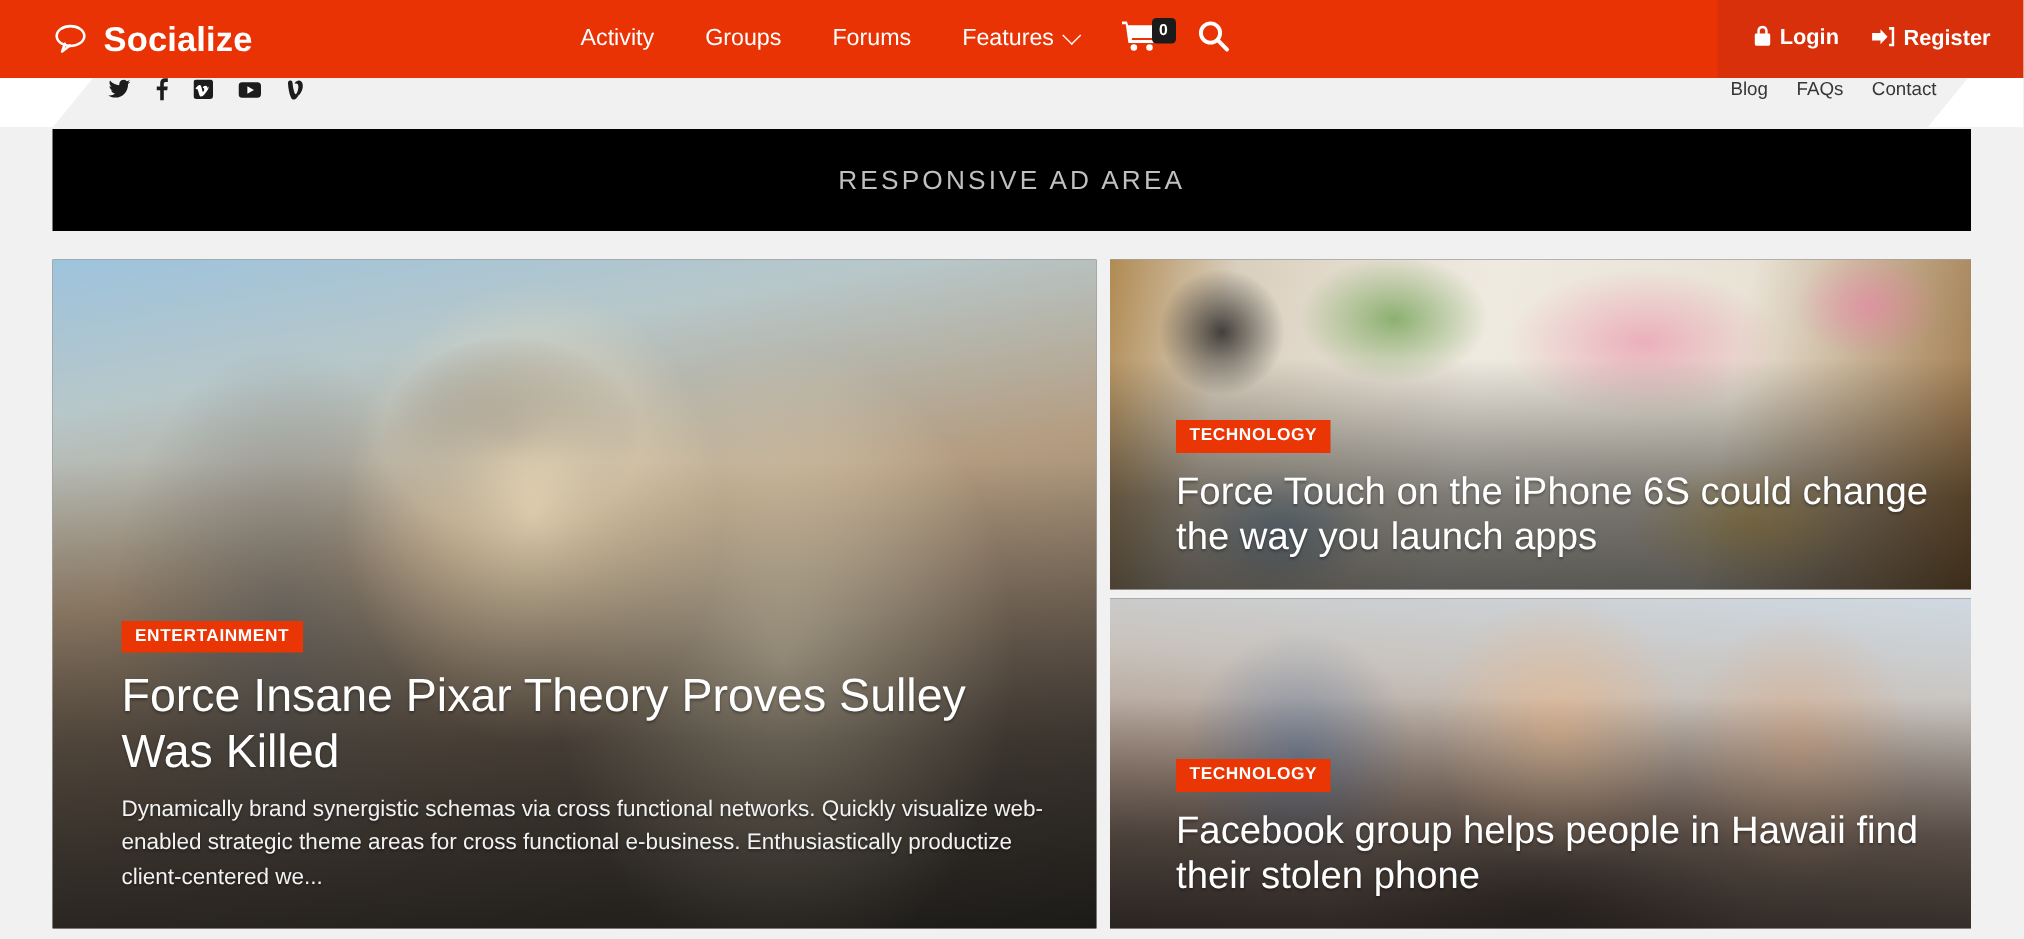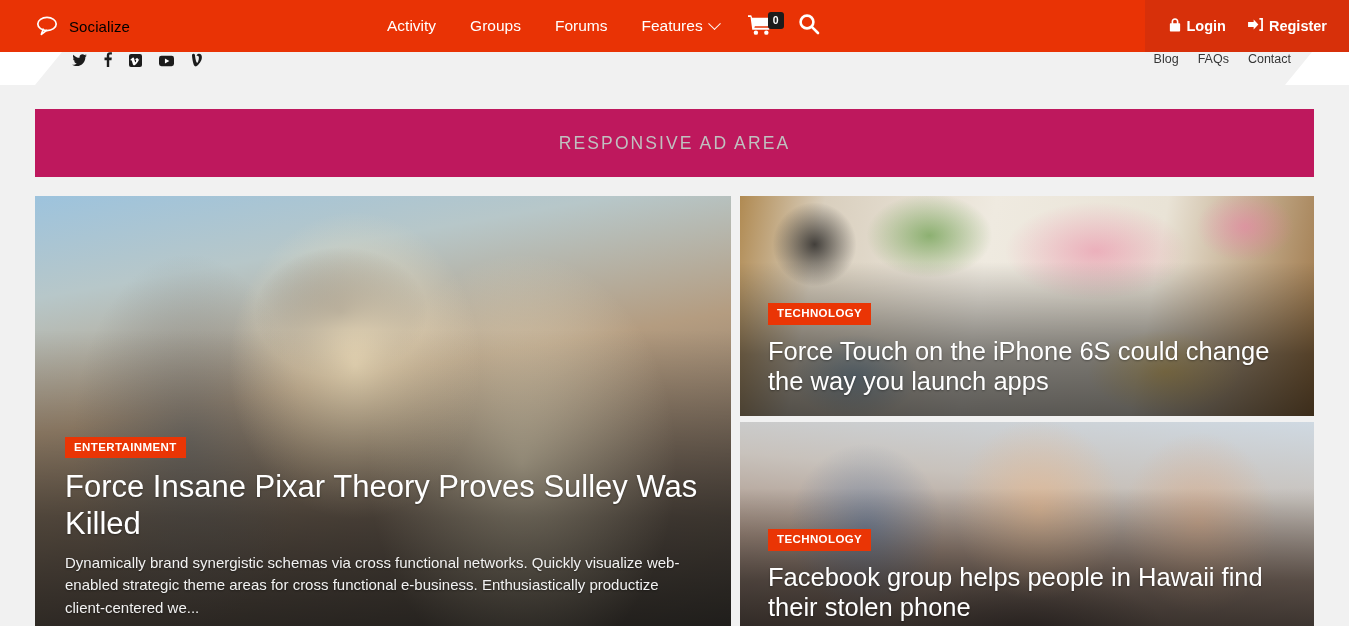--- a/index.html
+++ b/index.html
@@ -22,21 +22,21 @@
     z-index: 20;
   }
   .brand {
     display: flex; align-items: center; gap: 9px;
     padding-left: 34px;
     width: 370px;
     height: 52px;
   }
   .brand-icon { display:block; width: 26px; height: 26px; }
   .brand-text {
-    color: #000000; font-size: 15px; font-weight: normal;
+    color: #ffffff; font-size: 23px; font-weight: bold;
     letter-spacing: .1px; line-height: 1;
   }
 
   .mainnav { display: flex; align-items: center; height: 52px; flex: 1; }
   .navitem {
     color: #ffffff;
     font-size: 15.5px;
     padding: 0 17px;
     height: 52px;
     display: flex; align-items: center; gap: 7px;
@@ -105,23 +105,23 @@
     padding: 0 28px 0 72px;
   }
   .socials { display: flex; align-items: center; gap: 17px; }
   .social-ico { display:block; cursor: pointer; color:#1c1c1c; }
   .sublinks { display: flex; align-items: center; gap: 19px; padding-right: 30px; }
   .sublink { color: #363636; font-size: 12.5px; cursor: pointer; }
 
   
   .content { padding: 0 35px; }
   .adarea {
-    margin-top: 24px;
+    margin-top: 1px;
     height: 68px;
-    background: #be185d;
+    background: #000000;
     display: flex; align-items: center; justify-content: center;
   }
   .adarea-text {
     color: #c0c0c0;
     font-size: 17.5px;
     letter-spacing: 2.1px;
     font-weight: normal;
   }
 
   .feature-grid {
@@ -140,21 +140,21 @@
   .card-big { width: 696px; }
   .card-col { flex: 1; display: flex; flex-direction: column; gap: 6px; }
   .card-sm { flex: 1; }
 
   .card-photo { position: absolute; inset: 0; }
   .card-shade {
     position: absolute; left: 0; right: 0; bottom: 0; top: 0;
     background: linear-gradient(to bottom, rgba(0,0,0,0) 30%, rgba(0,0,0,.48) 72%, rgba(0,0,0,.62) 100%);
   }
   .card-body {
-    position: absolute; left: 0; right: 0; bottom: 0;
+    position: absolute; left: 16px; right: 0; bottom: 0;
     padding: 0 30px 22px 30px;
   }
   .card-sm .card-body { padding: 0 28px 20px 28px; }
   .cat-badge {
     display: inline-block;
     background: #ea3505;
     color: #fff;
     font-size: 11.5px;
     font-weight: bold;
     letter-spacing: .4px;

